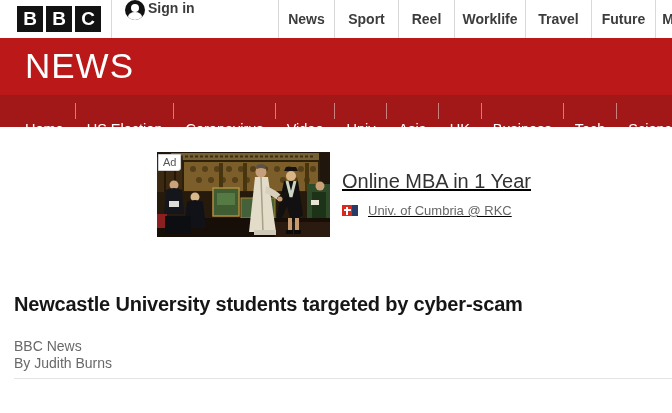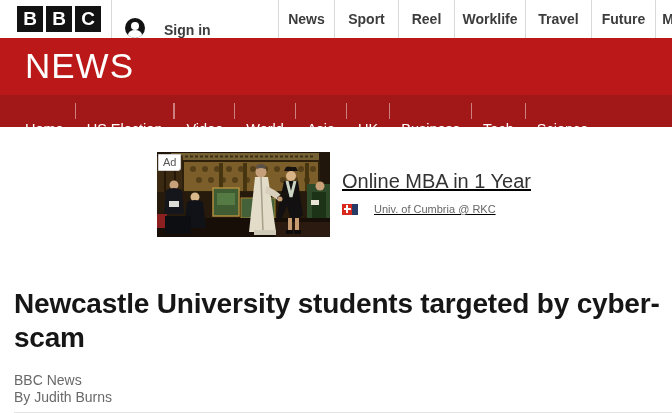--- a/index.html
+++ b/index.html
@@ -6,21 +6,21 @@
   html,body { font-family:"Liberation Sans", sans-serif; }
   .page { width:672px; height:413px; background:#fff; overflow:hidden; position:relative; }
 
   
   .topbar { height:38px; background:#fff; display:flex; align-items:stretch; flex-wrap:nowrap; }
   .topbar > * { flex-shrink:0; }
   .logo { display:flex; align-items:center; gap:3px; margin-left:17px; margin-right:10px; }
   .logo .blk { width:26px; height:26px; background:#121212; color:#fff; font-weight:bold;
                font-size:19px; display:flex; align-items:center; justify-content:center; }
   .vdiv { width:1px; background:#d9d9d9; }
-  .signin { width:166px; display:flex; align-items:flex-end; padding-left:13px; gap:19px; cursor:pointer; }
+  .signin { width:166px; display:flex; align-items:flex-start; padding-left:13px; gap:3px; cursor:pointer; }
   .signin-icon { width:20px; height:20px; border-radius:50%; background:#121212; position:relative; overflow:hidden; }
   .signin-icon::before { content:""; position:absolute; left:6px; top:4px; width:8px; height:8px;
                          border-radius:50%; background:#fff; }
   .signin-icon::after { content:""; position:absolute; left:3px; top:12px; width:14px; height:10px;
                         border-radius:50% 50% 0 0; background:#fff; }
   .signin-label, .tnav-item { font-size:14px; font-weight:bold; color:#3c3c3c; }
   .tnav-item { display:flex; align-items:center; justify-content:center; cursor:pointer; white-space:nowrap; }
   .w-news{width:55px}.w-sport{width:63px}.w-reel{width:55px}.w-worklife{width:70px}
   .w-travel{width:65px}.w-future{width:63px}.w-more{width:46px}
 
@@ -41,24 +41,24 @@
   .ad-badge { position:absolute; left:1px; top:2px; background:#fff; border:1px solid #cfcfcf;
               border-radius:0 0 3px 0; font-size:11px; color:#555; padding:0 4px 1px 4px; line-height:14px; }
   .ad-text { margin-left:12px; padding-top:18px;text-decoration:underline; }
   .ad-title { font-size:20px; color:#333; cursor:pointer; }
   .ad-src-row { display:flex; align-items:center; margin-top:10px; }
   .flag { width:16px; height:11px; display:flex; flex-shrink:0; }
   .flag .ch { width:10px; height:11px; background:#d8291c; position:relative; }
   .flag .ch::before { content:""; position:absolute; left:4px; top:1.5px; width:2px; height:8px; background:#fff; }
   .flag .ch::after  { content:""; position:absolute; left:1.5px; top:4px; width:7px; height:2px; background:#fff; }
   .flag .eu { width:6px; height:11px; background:#283a66; }
-  .ad-source { font-size:11px; color:#666; margin-left:16px; cursor:pointer; }
-
-  
-  .headline { margin:50px 10px 0 14px; font-size:28px; line-height:34px; font-weight:bold;
+  .ad-source { font-size:13px; color:#666; margin-left:10px; cursor:pointer; }
+
+  
+  .headline { margin:50px 10px 0 14px; font-size:20px; line-height:34px; font-weight:bold;
               color:#161616; letter-spacing:-0.2px; }
   .byline { margin:17px 0 0 14px; font-size:14px; line-height:17px; color:#696969; }
   .rule { margin:6px 0 0 14px; border-top:1px solid #e4e4e4; }
 </style>
 </head>
 <body>
 
 <div class="page">
 
   <header class="topbar">
@@ -90,24 +90,25 @@
 
   <div class="masthead">
     <span class="brand">NEWS</span>
   </div>
 
   <nav class="subnav">
     <span class="snav-item">Home</span>
     <span class="sdiv"></span>
     <span class="snav-item">US Election</span>
     <span class="sdiv"></span>
+    <span class="snav-item">Coronavirus</span>
     <span class="sdiv"></span>
     <span class="snav-item">Video</span>
     <span class="sdiv"></span>
-    <span class="snav-item">World</span>
+    <span class="snav-item">Univ</span>
     <span class="sdiv"></span>
     <span class="snav-item">Asia</span>
     <span class="sdiv"></span>
     <span class="snav-item">UK</span>
     <span class="sdiv"></span>
     <span class="snav-item">Business</span>
     <span class="sdiv"></span>
     <span class="snav-item">Tech</span>
     <span class="sdiv"></span>
     <span class="snav-item">Science</span>

